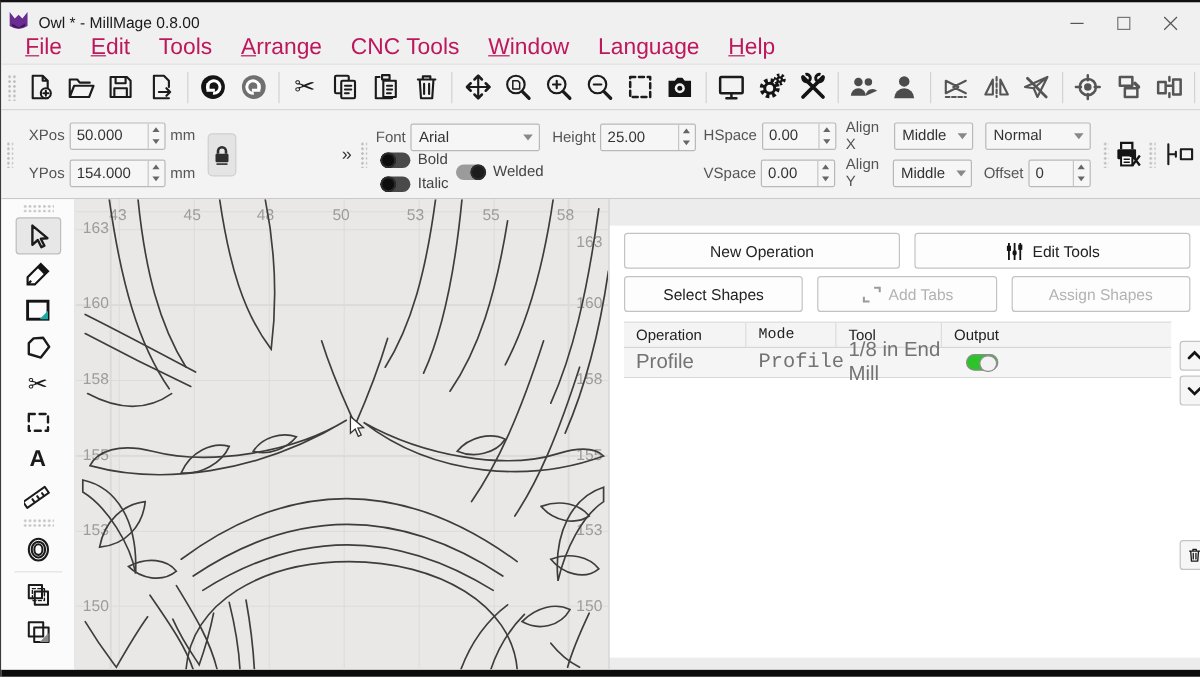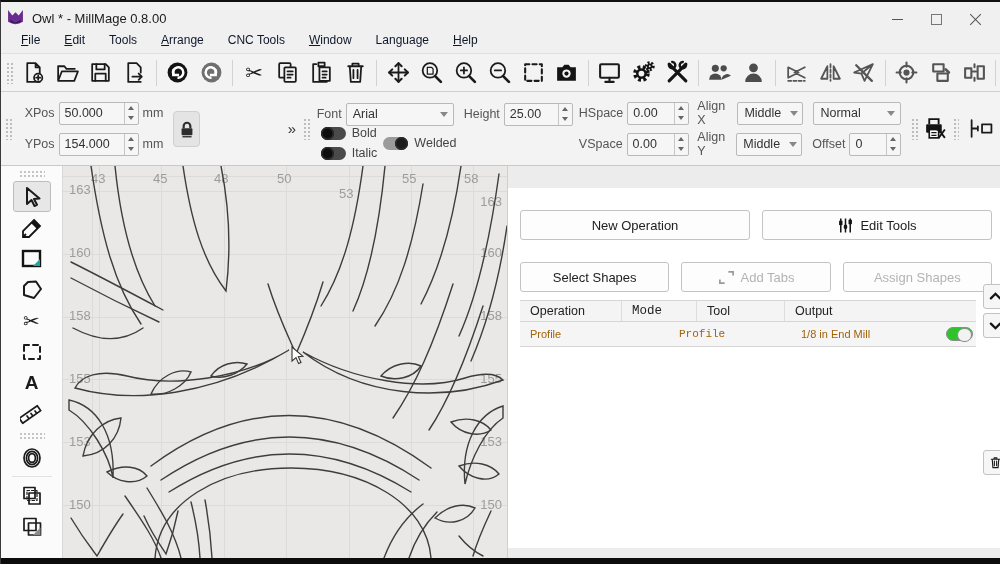--- a/index.html
+++ b/index.html
@@ -14,21 +14,21 @@
   .title { font-size:13px; color:#1a1a1a; }
   .wincontrols { margin-left:auto; display:flex; gap:26px; padding-right:18px; align-items:center; }
   .wc { width:13px; height:13px; position:relative; cursor:default; }
   .wc-min::after { content:""; position:absolute; left:1px; right:1px; top:6px; border-top:1px solid #555; }
   .wc-max::after { content:""; position:absolute; inset:1px; border:1px solid #777; }
   .wc-close::before,.wc-close::after { content:""; position:absolute; left:-1px; top:6px; width:15px; border-top:1px solid #555; }
   .wc-close::before { transform:rotate(45deg);} .wc-close::after { transform:rotate(-45deg);}
 
   
   .menubar { height:27px; display:flex; align-items:center; gap:0; padding-left:8px; background:#f0f0f0; }
-  .menu-item { font-size:12px; color:#0f172a; padding:4px 12px; cursor:default; }
+  .menu-item { font-size:19px; color:#be185d; padding:4px 12px; cursor:default; }
   .menu-item.ul::first-letter { text-decoration:underline; }
 
   
   .toolbar { height:39px; display:flex; align-items:center; background:#f3f3f3;
     border-top:1px solid #e0e0e0; border-bottom:1px solid #cfcfcf; padding-left:2px; }
   .grip { width:8px; height:22px; margin:0 3px;
     background-image:radial-gradient(#bdbdbd 1px, transparent 1.2px); background-size:4px 4px; }
   .tbtn { width:36px; height:32px; display:flex; align-items:center; justify-content:center; border-radius:3px; }
   .tbtn svg { width:25px; height:25px; }
   .sep { width:1px; height:26px; background:#d2d2d2; margin:0 4px; }
@@ -90,29 +90,29 @@
   .cursor { position:absolute; left:228px; top:180px; width:13px; height:19px; }
 
   
   .ops { position:relative; flex:1; background:#ececec; overflow:hidden; border-left:1px solid #cfcfcf; }
   .ops-header { height:22px; display:flex; align-items:center; padding:0 8px; color:#fff; font-size:12.5px;
     background:linear-gradient(90deg,#0a0a0a 0%,#140712 38%,#4d0d55 64%,#a718a7 84%,#fb3bd8 100%); }
   .ops-x { margin-left:auto; width:10px; height:10px; position:relative; opacity:.8; }
   .ops-x::before,.ops-x::after { content:""; position:absolute; left:-1px; top:4px; width:12px; border-top:1.4px solid #ddd; }
   .ops-x::before { transform:rotate(45deg);} .ops-x::after { transform:rotate(-45deg);}
   .ops-body { background:#fff; position:absolute; top:22px; bottom:10px; left:0; right:0; }
-  .btnrow { display:flex; gap:12px; padding:22px 8px 0 12px; }
+  .btnrow { display:flex; gap:12px; padding:6px 8px 0 12px; }
   .obtn { flex:1; height:30px; background:#fdfdfd; border:1px solid #c3c3c3; border-radius:3px;
     font-size:13px; color:#222; display:flex; align-items:center; justify-content:center; gap:6px; }
   .obtn.disabled { color:#b3b3b3; }
   .obtn svg { width:17px; height:17px; }
   .otable { margin:8px 24px 0 12px; border:1px solid #d6d6d6; border-left:none; border-right:none; }
   .thead { display:flex; background:#f4f4f4; border-bottom:1px solid #d6d6d6; height:21px; align-items:center; }
   .thead .tc { font-size:12.5px; color:#222; padding-left:10px; border-right:1px solid #dcdcdc; height:100%; display:flex; align-items:center; }
-  .trow { display:flex; height:24px; align-items:center; font-size:11px; color:#a16207;gap:47px; }
+  .trow { display:flex; height:24px; align-items:center; font-size:17px; color:#737373; }
   .trow.sel { background:#f5f5f6; }
   .tc1 { width:102px; } .tc2 { width:75px;font-family:Liberation Mono, monospace; } .tc3 { width:88px; } .tc4 { flex:1; border-right:none!important; }
   .trow .tc { padding-left:10px; }
   .otoggle { width:27px; height:14px; border:1px solid #8b8b8b; border-radius:8px; background:#2ec32b;
     position:relative; margin-left:10px; }
   .otoggle::after { content:""; position:absolute; right:0; top:0; width:13px; height:12px;
     border-radius:7px; background:#f2f2f2; border:1px solid #8b8b8b; }
   .minibar { position:absolute; right:-7px; width:24px; top:96px; bottom:0; }
   .mbtn { position:absolute; left:0; width:24px; height:25px; background:#f6f6f6; border:1px solid #c3c3c3;
     border-radius:3px; display:flex; align-items:center; justify-content:center; }
@@ -372,21 +372,21 @@
     <span class="chev" style="margin-left:88px">»</span>
     <div class="grip"></div>
     <div class="pcol" style="margin-left:4px">
       <div class="prow">
         <span class="plabel">Font</span>
         <div class="combo" style="width:108px">
             <span class="val">Arial</span>
             <span class="dd"></span>
           </div>
         <span class="plabel" style="margin-left:6px">Height</span>
-        <div class="spin" style="width:69px">
+        <div class="spin" style="width:80px">
             <span class="val">25.00</span>
             <span class="arrows">
               <span class="up"></span>
               <span class="dn"></span>
             </span>
           </div>
       </div>
       <div class="prow" style="gap:14px; padding-left:4px; margin-top:-2px">
         <div class="pcol" style="gap:6px">
           <div class="toggle">
@@ -544,21 +544,21 @@
           </svg>
         </div>
     </div>
 
     <div class="canvas">
       <div id="gridlabels">
           <span class="glabel" style="left: 28px; top: 5px;">43</span>
           <span class="glabel" style="left: 90px; top: 5px;">45</span>
           <span class="glabel" style="left: 151px; top: 5px;">48</span>
           <span class="glabel" style="left: 214px; top: 5px;">50</span>
-          <span class="glabel" style="left: 276px; top: 20px;">53</span>
+          <span class="glabel" style="left: 276px; top: 5px;">53</span>
           <span class="glabel" style="left: 339px; top: 5px;">55</span>
           <span class="glabel" style="left: 401px; top: 5px;">58</span>
           <span class="glabel" style="left: 6px; top: 16px;">163</span>
           <span class="glabel" style="left: 6px; top: 79px;">160</span>
           <span class="glabel" style="left: 6px; top: 142px;">158</span>
           <span class="glabel" style="left: 6px; top: 205px;">155</span>
           <span class="glabel" style="left: 6px; top: 268px;">153</span>
           <span class="glabel" style="left: 6px; top: 331px;">150</span>
           <span class="glabel" style="right: 5px; top: 28px;">163</span>
           <span class="glabel" style="right: 5px; top: 79px;">160</span>

